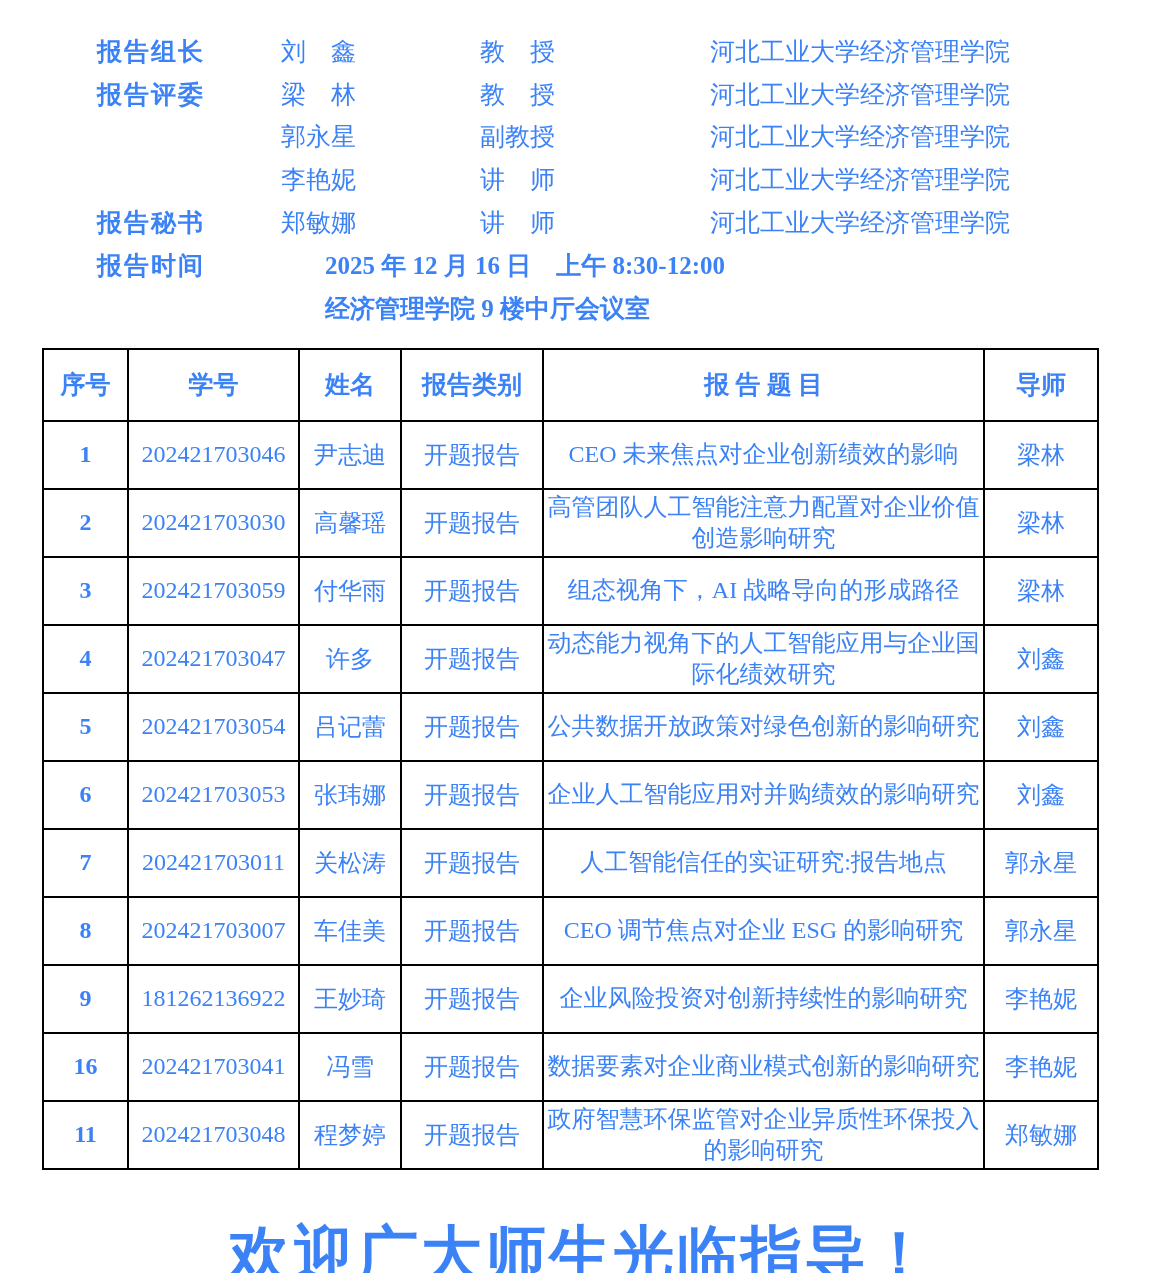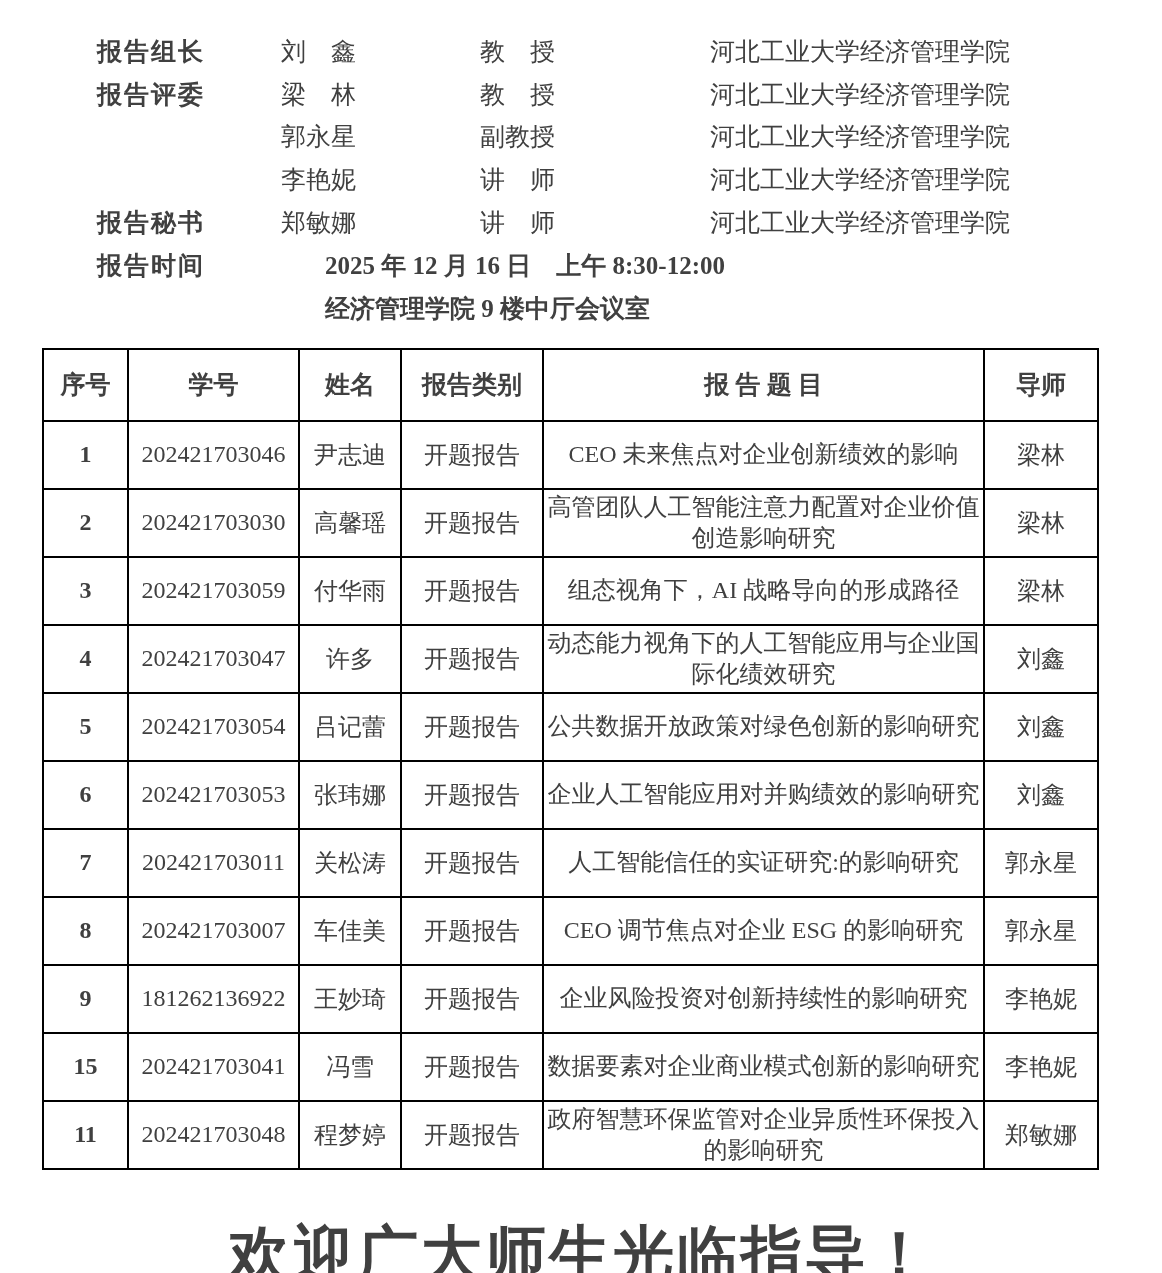--- a/index.html
+++ b/index.html
@@ -1,20 +1,20 @@
 <!DOCTYPE html>
 <html><head>
 <meta charset="utf-8">
 <style>
   html, body { margin: 0; padding: 0; background: #ffffff; }
   .page {
     width: 1162px;
     height: 1273px;
     background: #ffffff;
-    color: #404040;
+    color: #3b82f6;
     font-family: "Liberation Serif", "DejaVu Serif", serif;
     position: relative;
     overflow: hidden;
     box-sizing: border-box;
     padding-top: 30px;
   }
   
   .info-block { margin-left: 97px; }
   .info-row {
     display: grid;
@@ -188,41 +188,41 @@
         <td>张玮娜</td>
         <td>开题报告</td>
         <td class="cell-title">企业人工智能应用对并购绩效的影响研究</td>
         <td>刘鑫</td>
       </tr>
       <tr>
         <td class="cell-no">7</td>
         <td>202421703011</td>
         <td>关松涛</td>
         <td>开题报告</td>
-        <td class="cell-title">人工智能信任的实证研究:的影响研究</td>
+        <td class="cell-title">人工智能信任的实证研究:报告地点</td>
         <td>郭永星</td>
       </tr>
       <tr>
         <td class="cell-no">8</td>
         <td>202421703007</td>
         <td>车佳美</td>
         <td>开题报告</td>
         <td class="cell-title">CEO 调节焦点对企业 ESG 的影响研究</td>
         <td>郭永星</td>
       </tr>
       <tr>
         <td class="cell-no">9</td>
         <td>181262136922</td>
         <td>王妙琦</td>
         <td>开题报告</td>
         <td class="cell-title">企业风险投资对创新持续性的影响研究</td>
         <td>李艳妮</td>
       </tr>
       <tr>
-        <td class="cell-no">15</td>
+        <td class="cell-no">16</td>
         <td>202421703041</td>
         <td>冯雪</td>
         <td>开题报告</td>
         <td class="cell-title">数据要素对企业商业模式创新的影响研究</td>
         <td>李艳妮</td>
       </tr>
       <tr>
         <td class="cell-no">11</td>
         <td>202421703048</td>
         <td>程梦婷</td>

